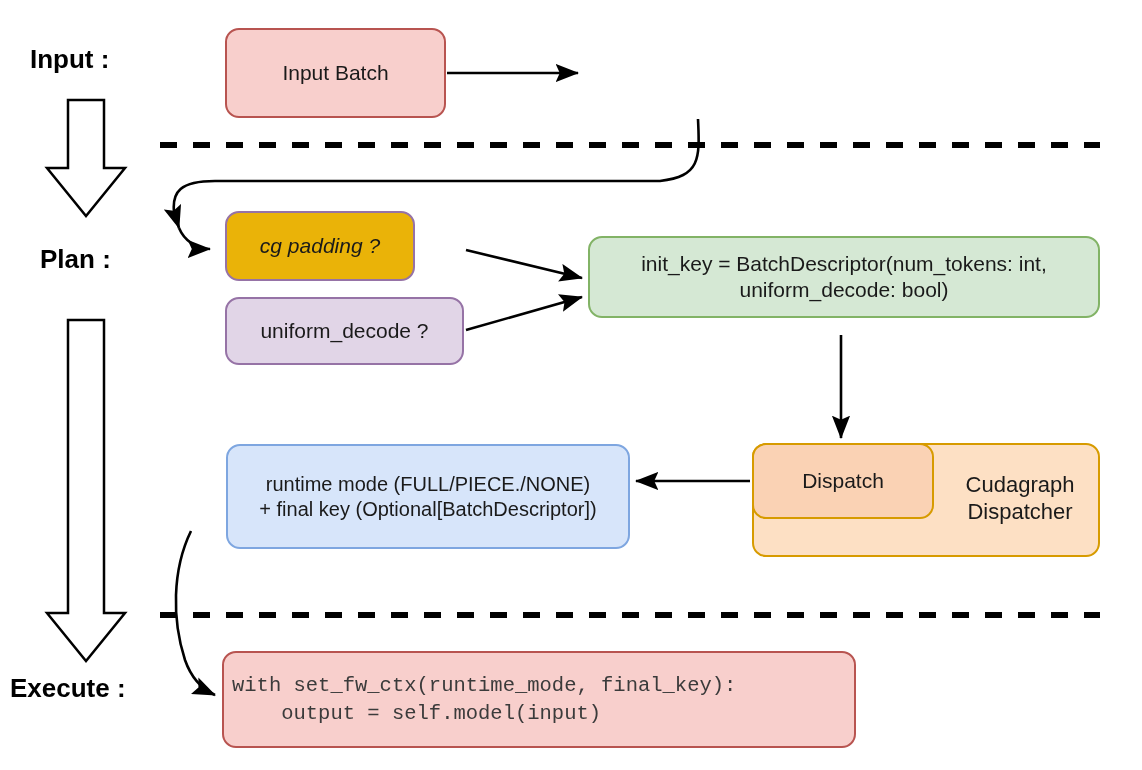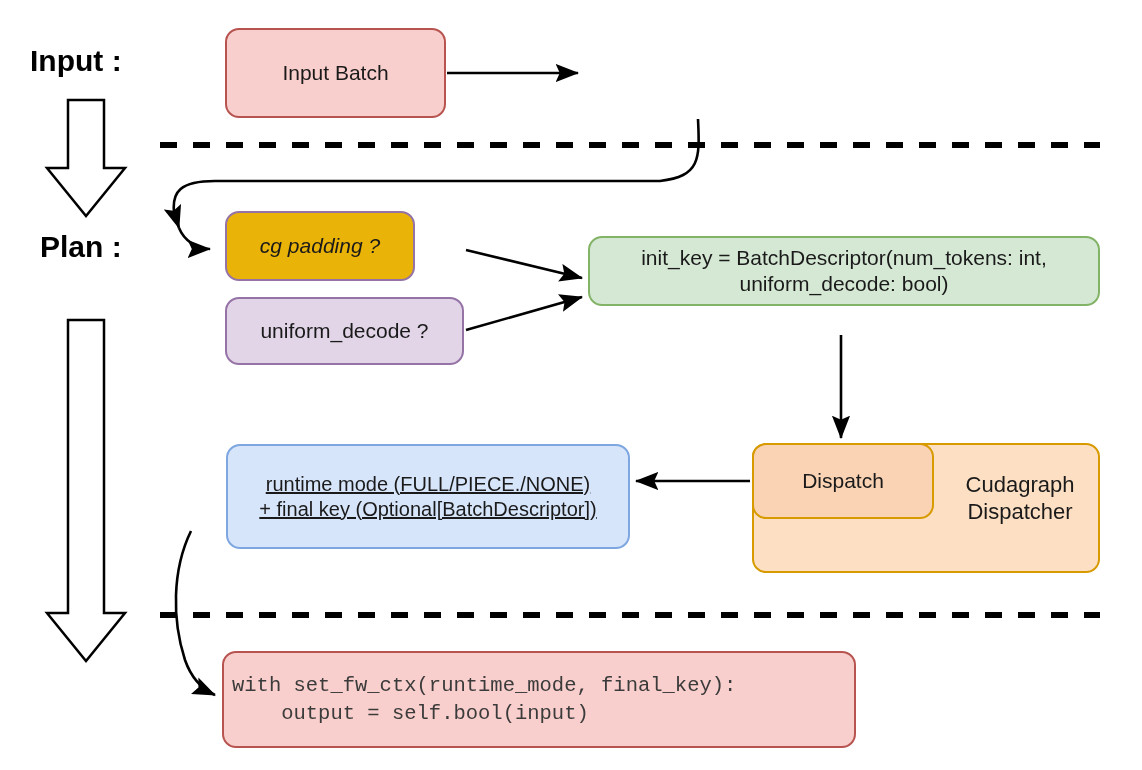--- a/index.html
+++ b/index.html
@@ -19,21 +19,21 @@
     position: absolute;
     left: 0;
     top: 0;
     width: 1142px;
     height: 770px;
   }
   .stage-label {
     position: absolute;
     font-family: "Liberation Sans", sans-serif;
     font-weight: bold;
-    font-size: 30px;
+    font-size: 26px;
     color: #000000;
     white-space: nowrap;
   }
   .node {
     position: absolute;
     box-sizing: border-box;
     display: flex;
     align-items: center;
     justify-content: center;
     text-align: center;
@@ -101,38 +101,39 @@
     <line x1="466" y1="330" x2="582" y2="297" stroke="#000000" stroke-width="2.6" marker-end="url(#arrowhead)"></line>
 
     <line x1="841" y1="335" x2="841" y2="438" stroke="#000000" stroke-width="2.6" marker-end="url(#arrowhead)"></line>
 
     <line x1="750" y1="481" x2="636" y2="481" stroke="#000000" stroke-width="2.6" marker-end="url(#arrowhead)"></line>
 
     <path d="M 191,531 C 172,570 172,620 185,660 C 192,680 204,690 215,695" fill="none" stroke="#000000" stroke-width="2.6" marker-end="url(#arrowhead)"></path>
   </svg>
 
   <div class="stage-label" style="left:30px; top:44px;">Input :</div>
-  <div class="stage-label" style="left:40px; top:230px;">Plan :</div>
+  <div class="stage-label" style="left:40px; top:244px;">Plan :</div>
+  <div class="stage-label" style="left:10px; top:673px;">Execute :</div>
 
   <div class="node" style="left:225px; top:28px; width:221px; height:90px; background:#f8cfcc; border-color:#b85450;">Input Batch</div>
 
 
   <div class="node" style="left:225px; top:211px; width:190px; height:70px; background:#eab308; border-color:#9673a6;font-style:italic;">cg padding ?</div>
 
   <div class="node" style="left:225px; top:297px; width:239px; height:68px; background:#e1d5e7; border-color:#9673a6;">uniform_decode ?</div>
 
-  <div class="node node-multiline" style="left:588px; top:236px; width:512px; height:70px; background:#d5e8d4; border-color:#82b366; font-size:21px;">init_key = BatchDescriptor(num_tokens: int,
+  <div class="node node-multiline" style="left:588px; top:236px; width:512px; height:82px; background:#d5e8d4; border-color:#82b366; font-size:21px;">init_key = BatchDescriptor(num_tokens: int,
 uniform_decode: bool)</div>
 
-  <div class="node" style="left:752px; top:443px; width:348px; height:130px; background:#fde0c4; border-color:#d79b00; display:block;">
+  <div class="node" style="left:752px; top:443px; width:348px; height:114px; background:#fde0c4; border-color:#d79b00; display:block;">
     <div class="node-group-label node-multiline" style="left:188px; top:10px; width:156px; height:86px;">Cudagraph
 Dispatcher</div>
   </div>
 
   <div class="node" style="left:752px; top:443px; width:182px; height:76px; background:#fad2b4; border-color:#d79b00; font-size:21px;text-align:right;">Dispatch</div>
 
-  <div class="node node-multiline" style="left:226px; top:444px; width:404px; height:105px; background:#d7e5fa; border-color:#7ea6e0; font-size:20px;text-decoration:underline;">runtime mode (FULL/PIECE./NONE)
+  <div class="node node-multiline" style="left:226px; top:444px; width:404px; height:105px; background:#d7e5fa; border-color:#7ea6e0; font-size:20px;">runtime mode (FULL/PIECE./NONE)
 + final key (Optional[BatchDescriptor])</div>
 
   <div class="node node-code" style="left:222px; top:651px; width:634px; height:97px; background:#f8cfcc; border-color:#b85450;">with set_fw_ctx(runtime_mode, final_key):
-    output = self.bool(input)</div>
+    output = self.model(input)</div>
 
 </div>
 
 </body></html>

